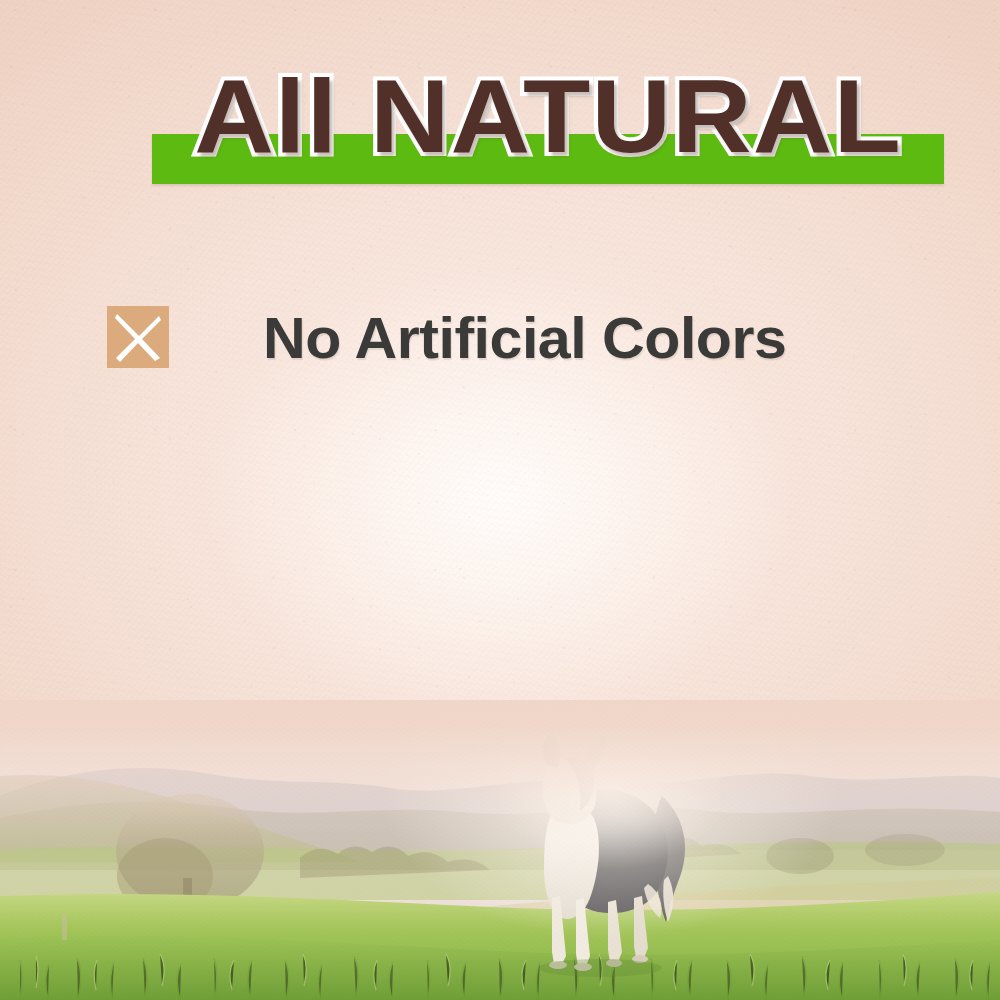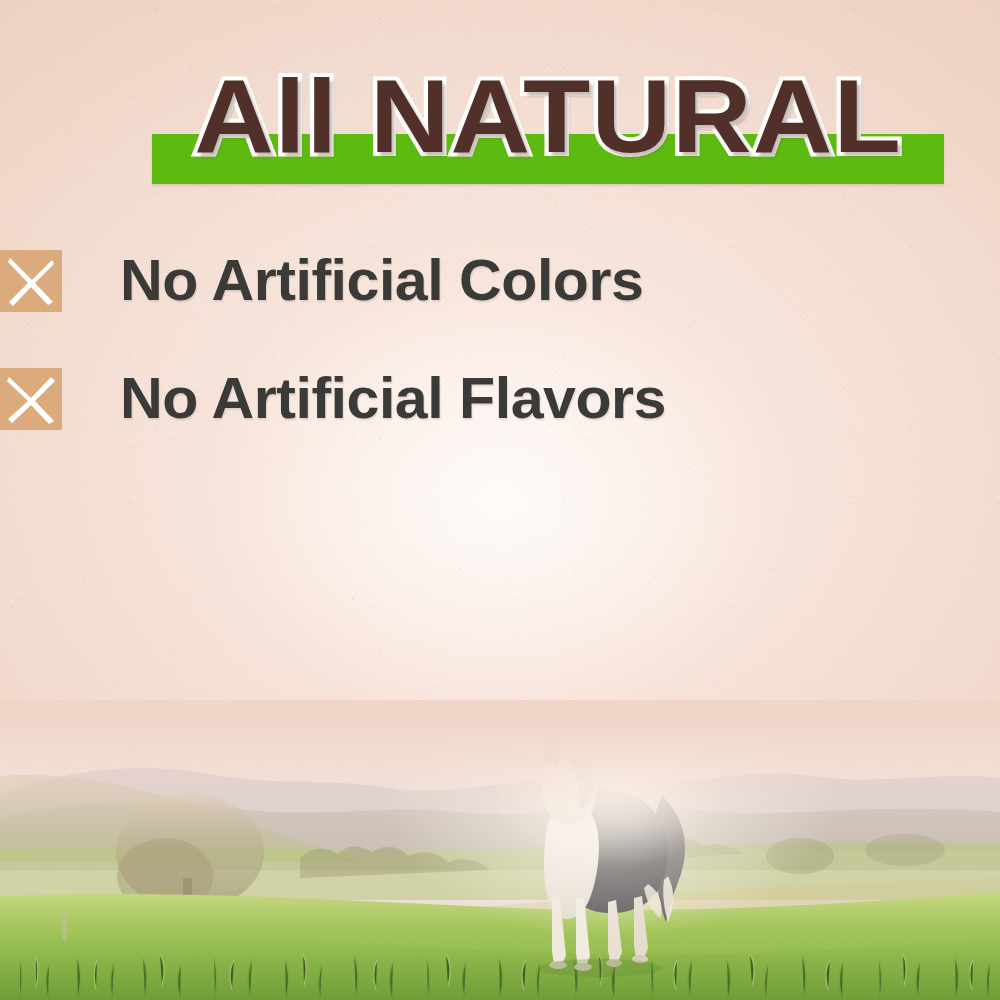--- a/index.html
+++ b/index.html
@@ -126,21 +126,23 @@
   .claims {
     position: absolute;
     left: 0;
     top: 250px;
     width: 1000px;
   }
   .claim-row {
     position: relative;
     height: 118px;
     display: flex;
-    align-items: flex-start;
+    align-items: flex-end;
+    padding-left: 107px;
+    gap: 36px;
   }
   .claim-box {
     position: relative;
     flex: 0 0 auto;
     width: 62px;
     height: 62px;
     background: #dbab7d;
     margin-right: 58px;
   }
   .claim-box svg {
@@ -235,28 +237,20 @@
 
     <div class="claim-row">
       <span class="claim-box">
         <svg viewBox="0 0 62 62" xmlns="http://www.w3.org/2000/svg" aria-hidden="true">
           <path d="M10 8 L32 30 L52 10 L54 14 L35 33 L53 52 L48 55 L31 37 L13 56 L9 52 L28 33 L8 12 Z" fill="#ffffff"></path>
         </svg>
       </span>
       <span class="claim-label">No Artificial Colors</span>
     </div>
 
-    <div class="claim-row">
-      <span class="claim-box">
-        <svg viewBox="0 0 62 62" xmlns="http://www.w3.org/2000/svg" aria-hidden="true">
-          <path d="M9 9 L31 30 L51 9 L55 13 L35 33 L54 53 L49 56 L31 37 L12 55 L8 51 L28 33 L7 13 Z" fill="#ffffff"></path>
-        </svg>
-      </span>
-      <span class="claim-label">No Artificial Flavors</span>
-    </div>
 
 
 
   </div>
 
   <div class="photo">
     <svg viewBox="0 0 1000 300" xmlns="http://www.w3.org/2000/svg" aria-hidden="true">
       <defs>
         <linearGradient id="skyGrad" x1="0" y1="0" x2="0" y2="1">
           <stop offset="0%" stop-color="#f0e1da"></stop>

